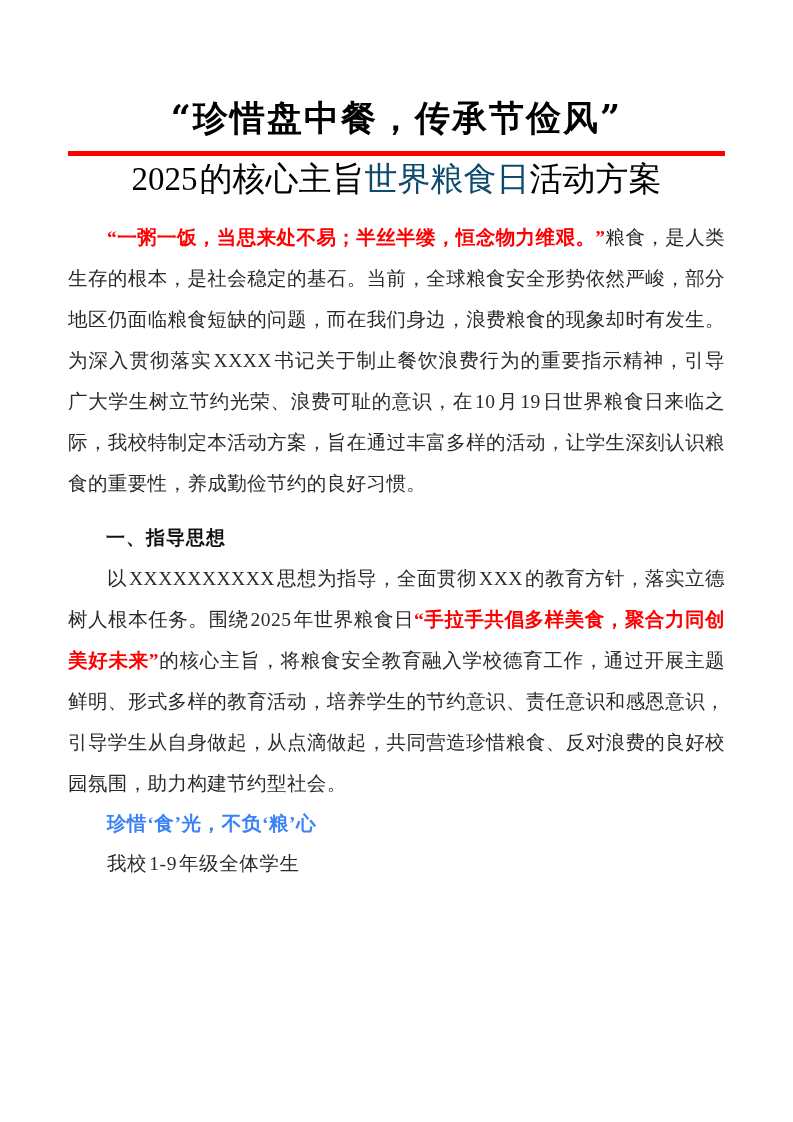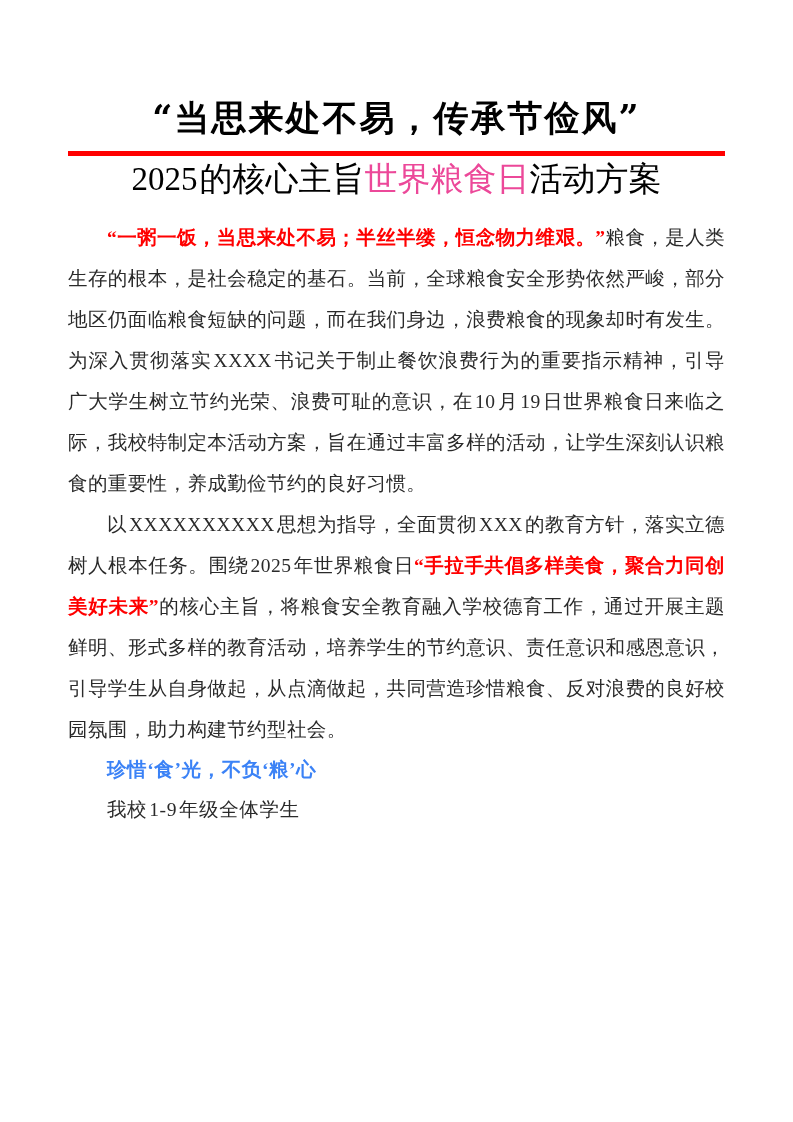--- a/index.html
+++ b/index.html
@@ -54,21 +54,21 @@
     margin: 0;
     text-align: center;
     font-family: "Liberation Serif", "DejaVu Serif", serif;
     font-size: 33px;
     font-weight: 400;
     line-height: 1.25;
     color: #000000;
     white-space: nowrap;
   }
   .title-sub .hl {
-    color: #ec4899;
+    color: #0c4a6e;
   }
   .title-sub .lat {
     font-family: "Liberation Serif", serif;
     padding-right: 2px;
   }
 
   
   .para {
     margin: 0;
     font-family: "Liberation Serif", "DejaVu Serif", serif;
@@ -127,34 +127,35 @@
     font-family: "Liberation Serif", serif;
     padding: 0 2px;
     text-align: right;
   }
 </style>
 </head>
 <body>
 
 <div class="page">
 
-  <h1 class="title-main">“当思来处不易，传承节俭风”</h1>
+  <h1 class="title-main">“珍惜盘中餐，传承节俭风”</h1>
 
   <div class="title-rule-wrap">
     <div class="title-rule"></div>
   </div>
 
   <h2 class="title-sub">
     <span class="lat">2025</span><span>的核心主旨</span><span class="hl">世界粮食日</span><span>活动方案</span>
   </h2>
 
   <p class="para indent lead">
     <span class="red">“一粥一饭，当思来处不易；半丝半缕，恒念物力维艰。”</span><span>粮食，是人类生存的根本，是社会稳定的基石。当前，全球粮食安全形势依然严峻，部分地区仍面临粮食短缺的问题，而在我们身边，浪费粮食的现象却时有发生。为深入贯彻落实</span><span class="lat">XXXX</span><span>书记关于制止餐饮浪费行为的重要指示精神，引导广大学生树立节约光荣、浪费可耻的意识，在</span><span class="lat">10</span><span>月</span><span class="lat">19</span><span>日世界粮食日来临之际，我校特制定本活动方案，旨在通过丰富多样的活动，让学生深刻认识粮食的重要性，养成勤俭节约的良好习惯。</span>
   </p>
 
+  <h3 class="heading">一、指导思想</h3>
 
   <p class="para indent">
     <span>以</span><span class="lat">XXXXXXXXXX</span><span>思想为指导，全面贯彻</span><span class="lat">XXX</span><span>的教育方针，落实立德树人根本任务。围绕</span><span class="lat">2025</span><span>年世界粮食日</span><span class="red">“手拉手共倡多样美食，聚合力同创美好未来”</span><span>的核心主旨，将粮食安全教育融入学校德育工作，通过开展主题鲜明、形式多样的教育活动，培养学生的节约意识、责任意识和感恩意识，引导学生从自身做起，从点滴做起，共同营造珍惜粮食、反对浪费的良好校园氛围，助力构建节约型社会。</span>
   </p>
 
 
   <p class="subline red-bold">珍惜‘食’光，不负‘粮’心</p>
 
 
   <p class="subline">

